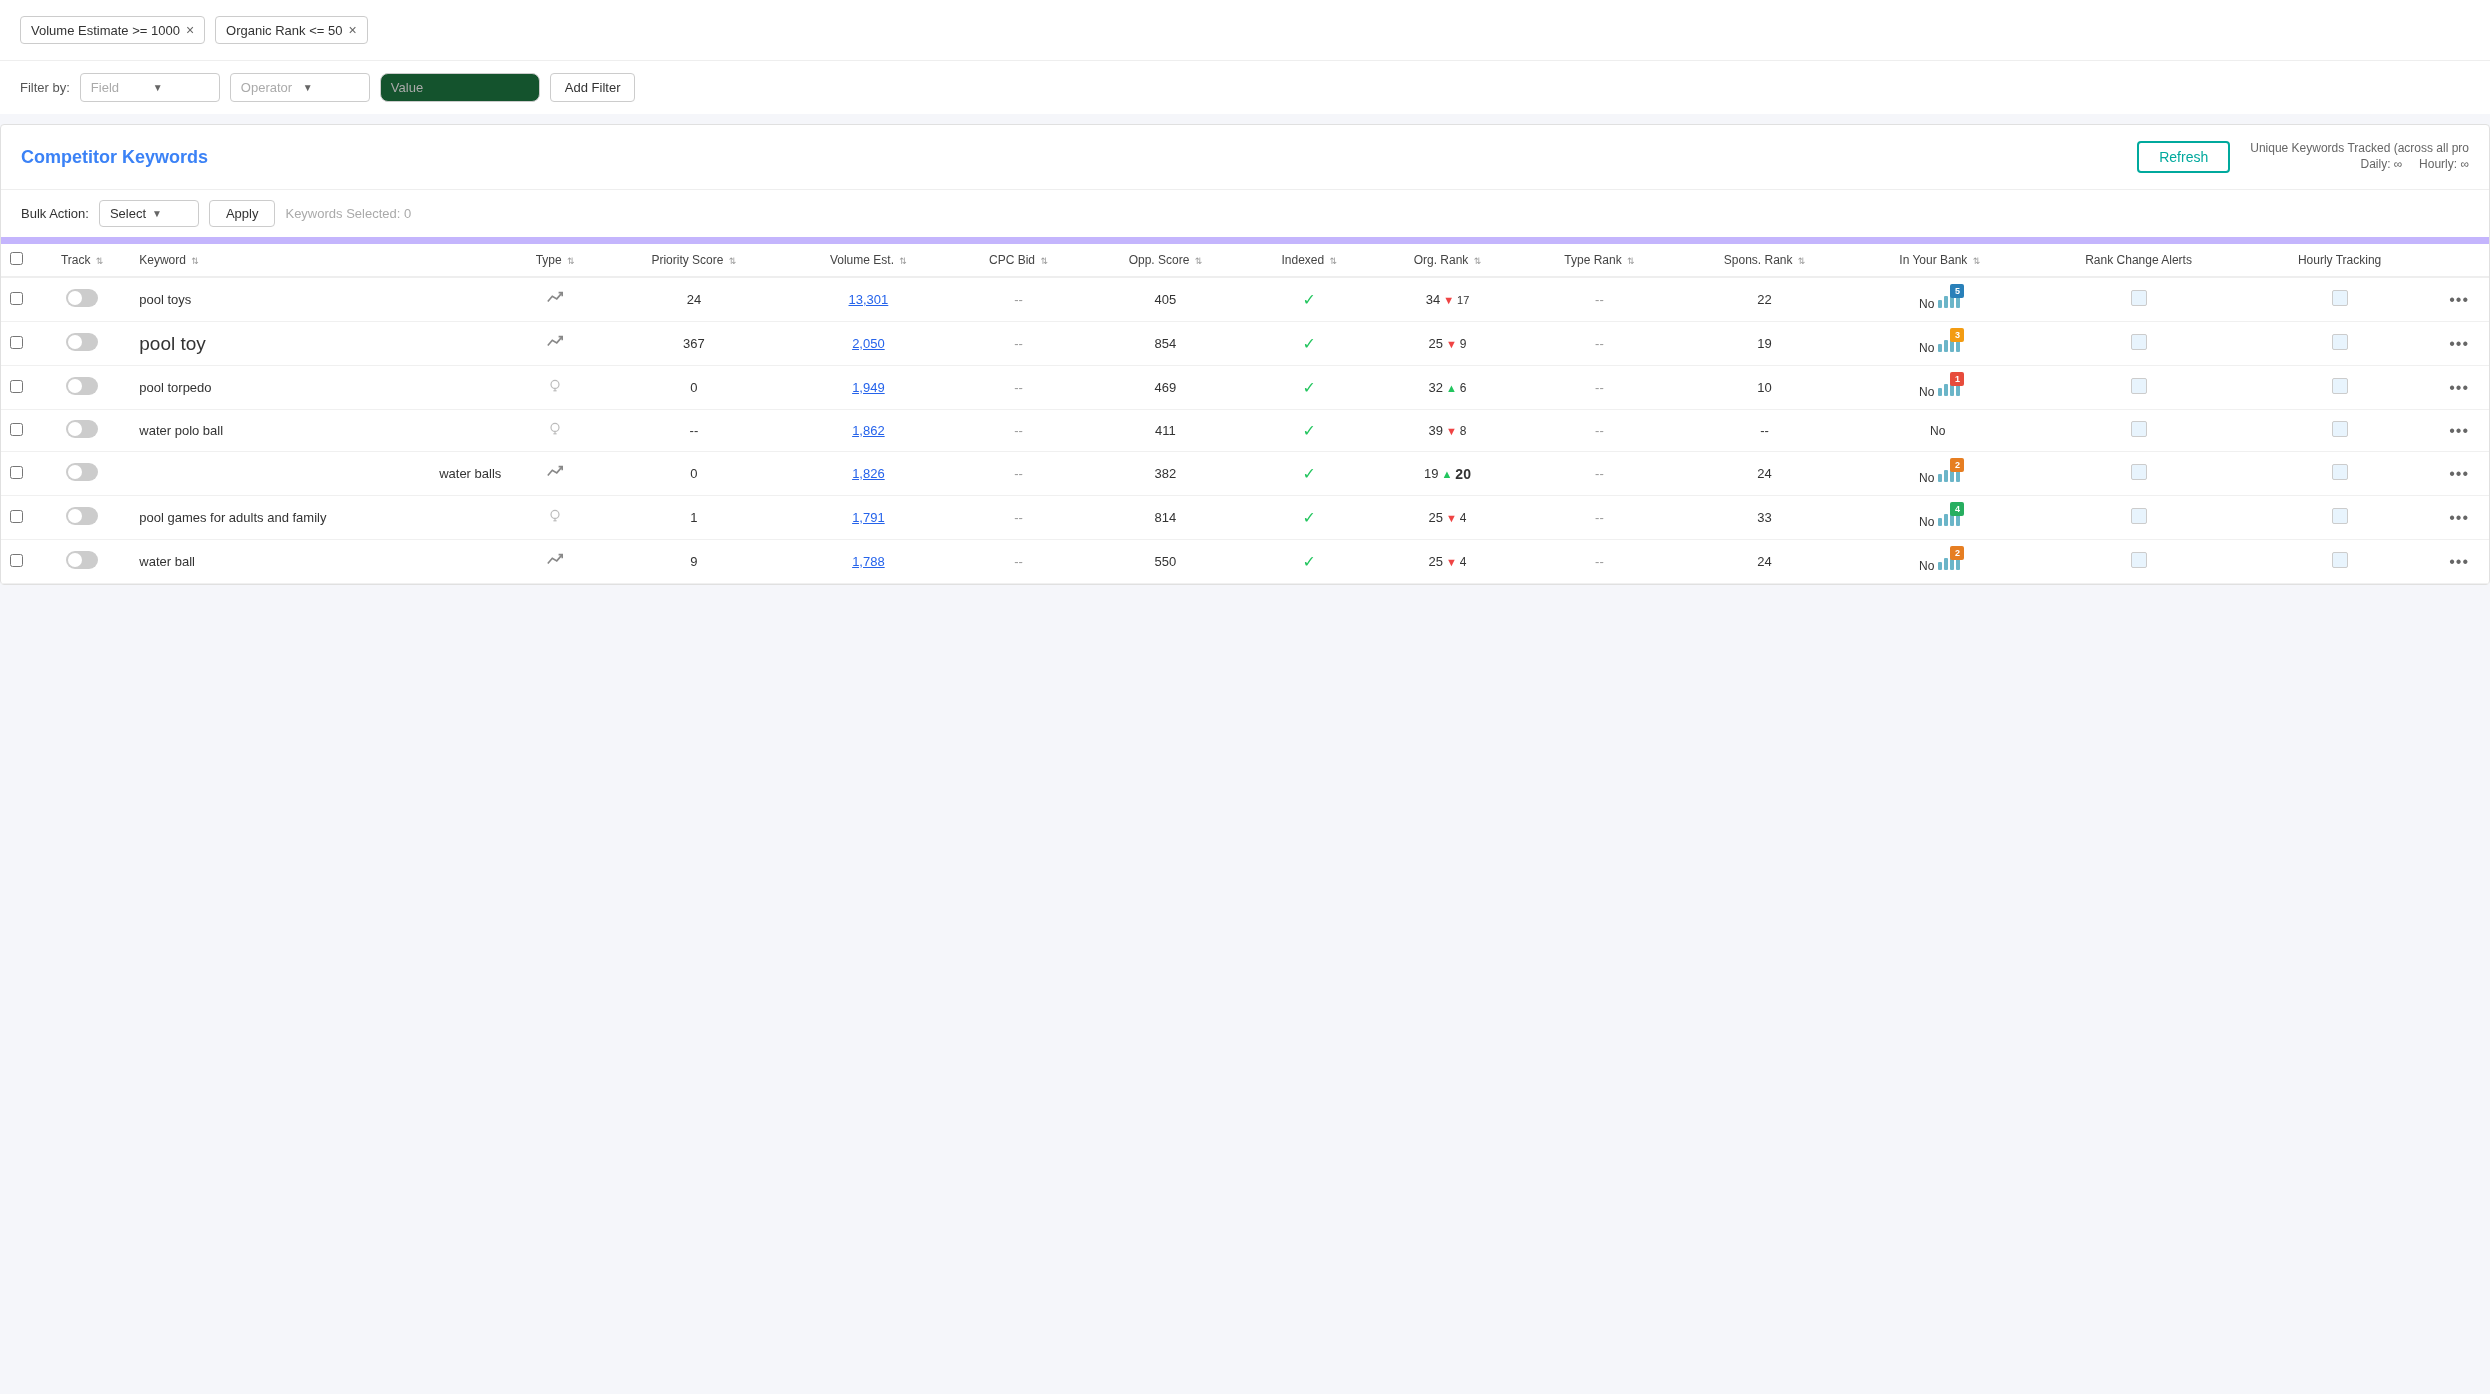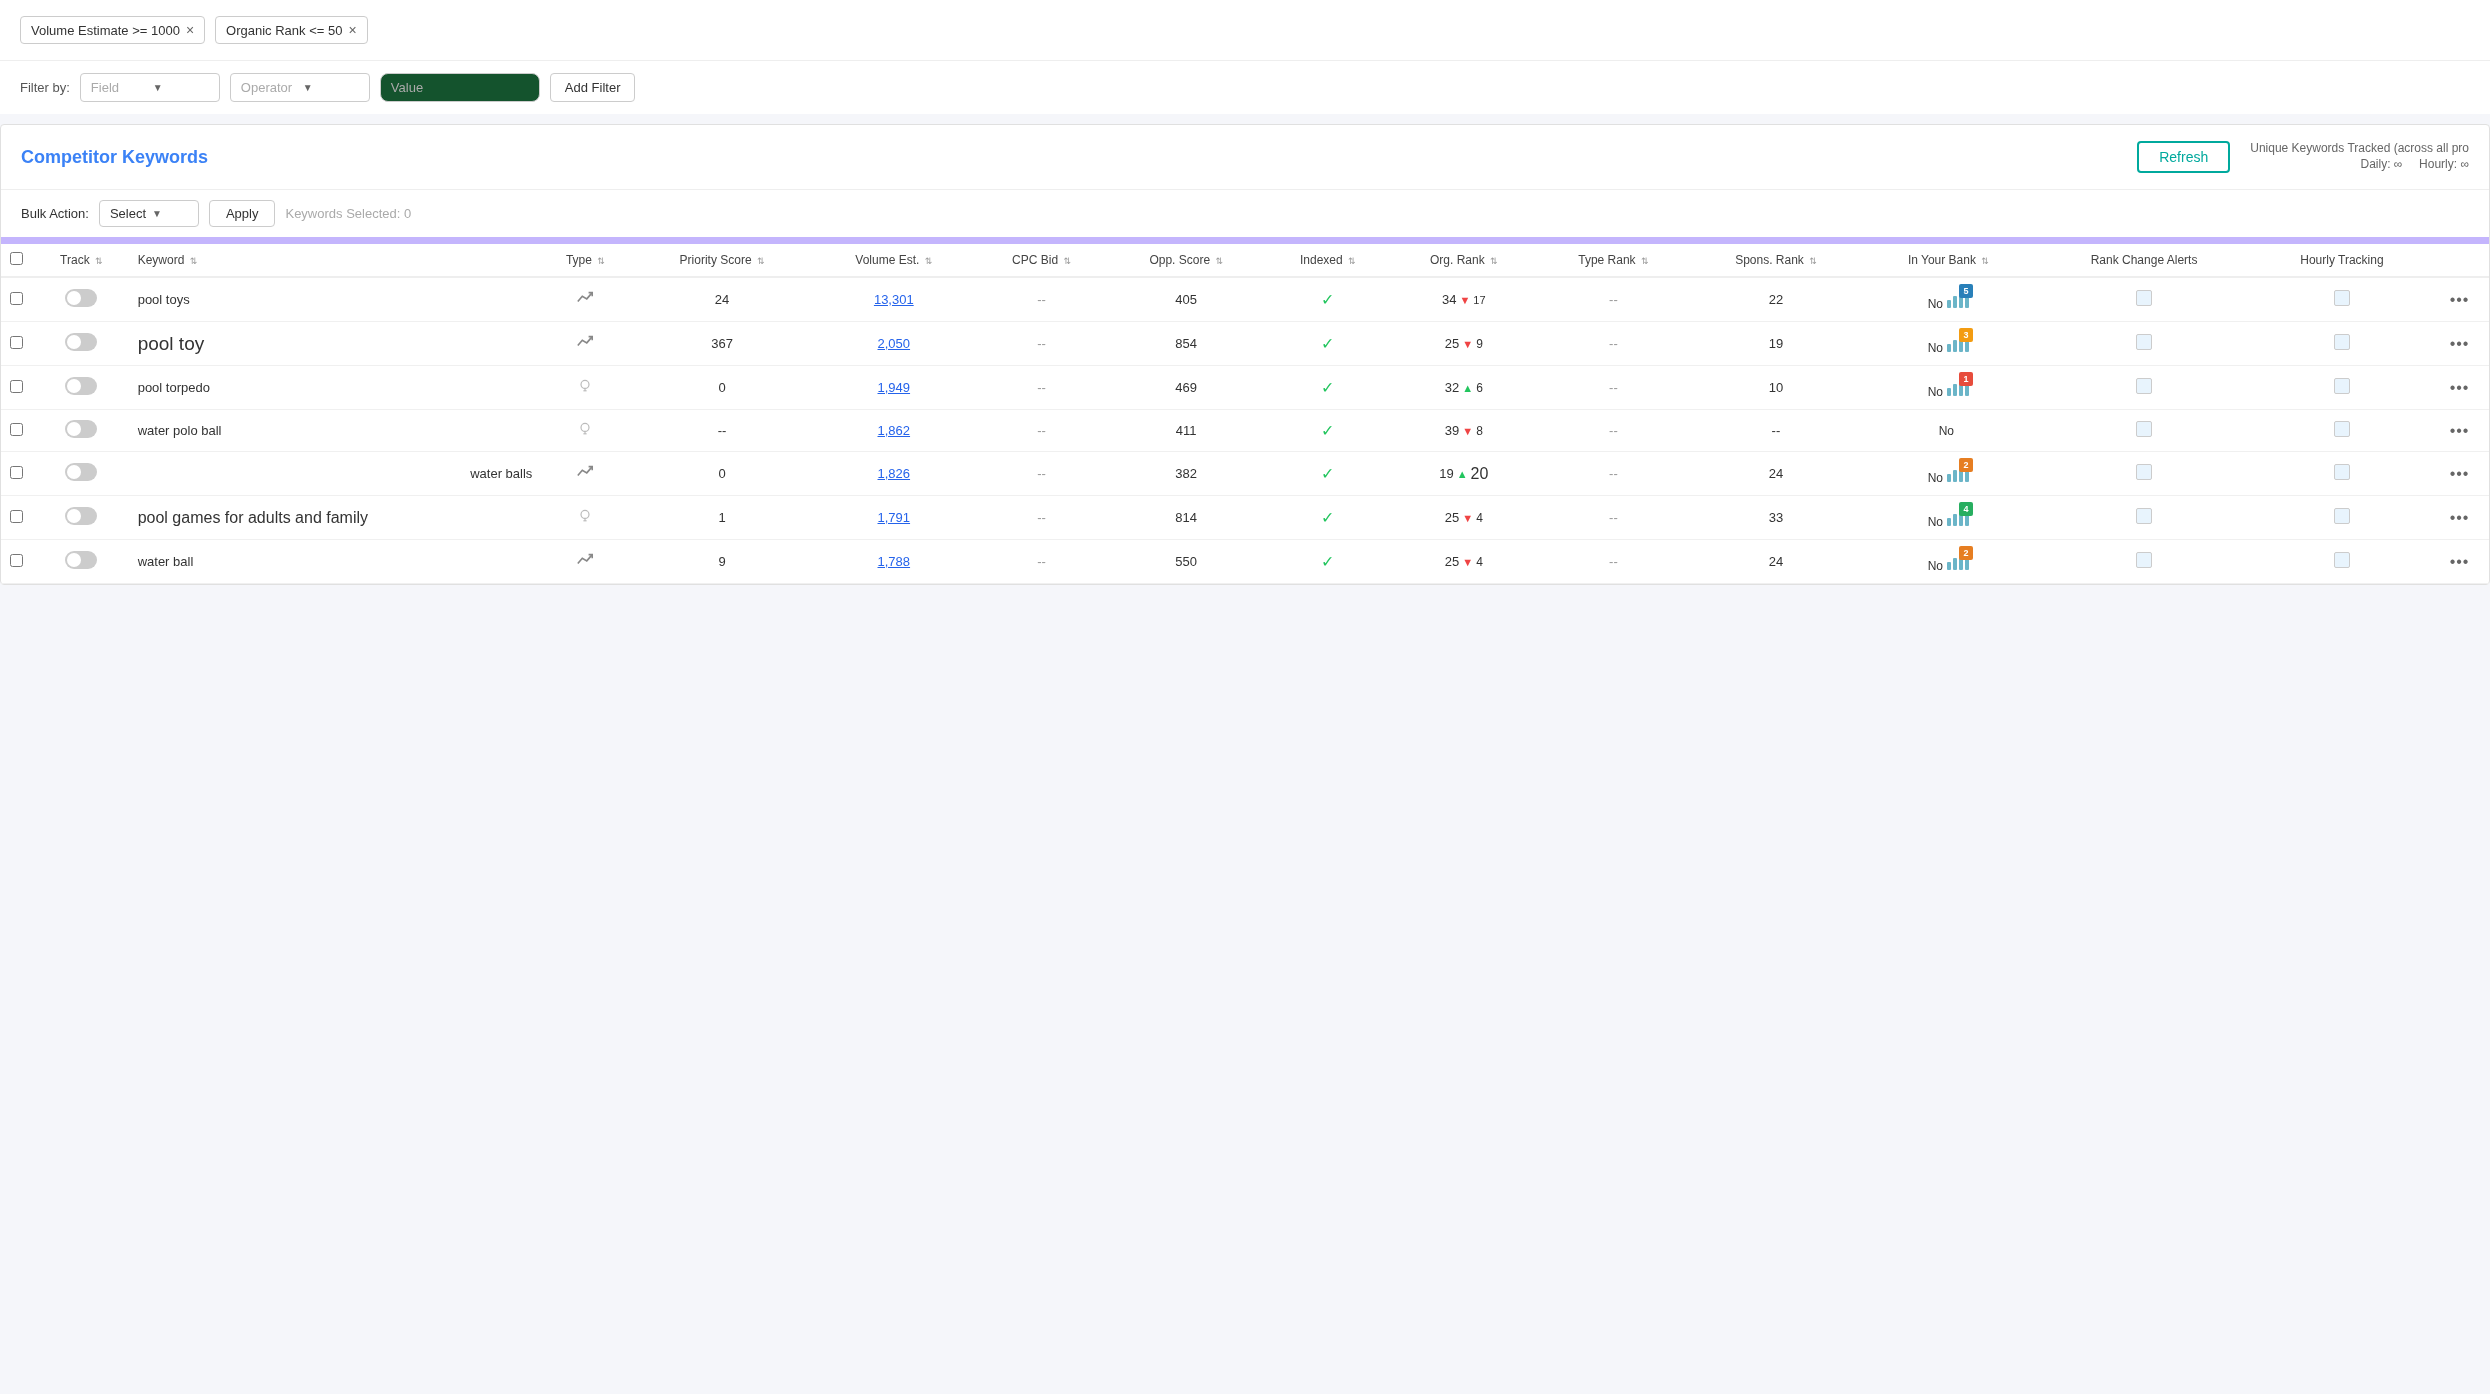--- a/index.html
+++ b/index.html
@@ -307,41 +307,41 @@
               <td><svg width="18" height="18" viewBox="0 0 20 20" fill="none" stroke="#888" stroke-width="1.8">
                   <polyline points="2,14 7,8 12,11 18,4"></polyline>
                   <polyline points="14,4 18,4 18,8"></polyline>
                 </svg></td>
               <td>0</td>
               <td><span class="volume-link">1,826</span></td>
               <td class="dash">--</td>
               <td>382</td>
               <td><span class="check-green">✓</span></td>
               <td>
-                <div class="rank-cell">19 <span class="arrow-up">▲</span><span style="font-size:16px;">20</span></div>
+                <div class="rank-cell">19 <span class="arrow-up">▲</span><span style="font-size:14px;font-weight:bold;">20</span></div>
               </td>
               <td class="dash">--</td>
               <td>24</td>
               <td><span style="font-size:12px;margin-right:4px;">No</span><div style="position:relative;display:inline-block;cursor:pointer;">
       <div style="display:flex;align-items:flex-end;gap:2px;height:20px;">
         <div style="width:4px;height:8px;background:#6bb5c8;border-radius:1px;"></div>
         <div style="width:4px;height:12px;background:#6bb5c8;border-radius:1px;"></div>
         <div style="width:4px;height:16px;background:#6bb5c8;border-radius:1px;"></div>
         <div style="width:4px;height:20px;background:#6bb5c8;border-radius:1px;"></div>
       </div>
       <span style="position:absolute;top:-4px;right:-4px;background:#e67e22;color:#fff;font-size:9px;font-weight:bold;width:14px;height:14px;border-radius:2px;display:flex;align-items:center;justify-content:center;">2</span>
     </div></td>
               <td><div class="alert-checkbox"></div></td>
               <td><div class="hourly-checkbox"></div></td>
               <td><span class="more-btn">•••</span></td>
             </tr>
             <tr>
               <td class="checkbox-cell"><input type="checkbox" style=""></td>
               <td><div class="toggle"></div></td>
-              <td class="left keyword-cell" style="font-size:16px;">pool games for adults and family</td>
+              <td class="left keyword-cell" style="font-size:13px;">pool games for adults and family</td>
               <td><svg width="16" height="16" viewBox="0 0 20 20" fill="none" stroke="#bbb" stroke-width="1.5">
                   <circle cx="10" cy="8" r="5"></circle>
                   <line x1="10" y1="13" x2="10" y2="16"></line>
                   <line x1="8" y1="16" x2="12" y2="16"></line>
                 </svg></td>
               <td>1</td>
               <td><span class="volume-link">1,791</span></td>
               <td class="dash">--</td>
               <td>814</td>
               <td><span class="check-green">✓</span></td>

